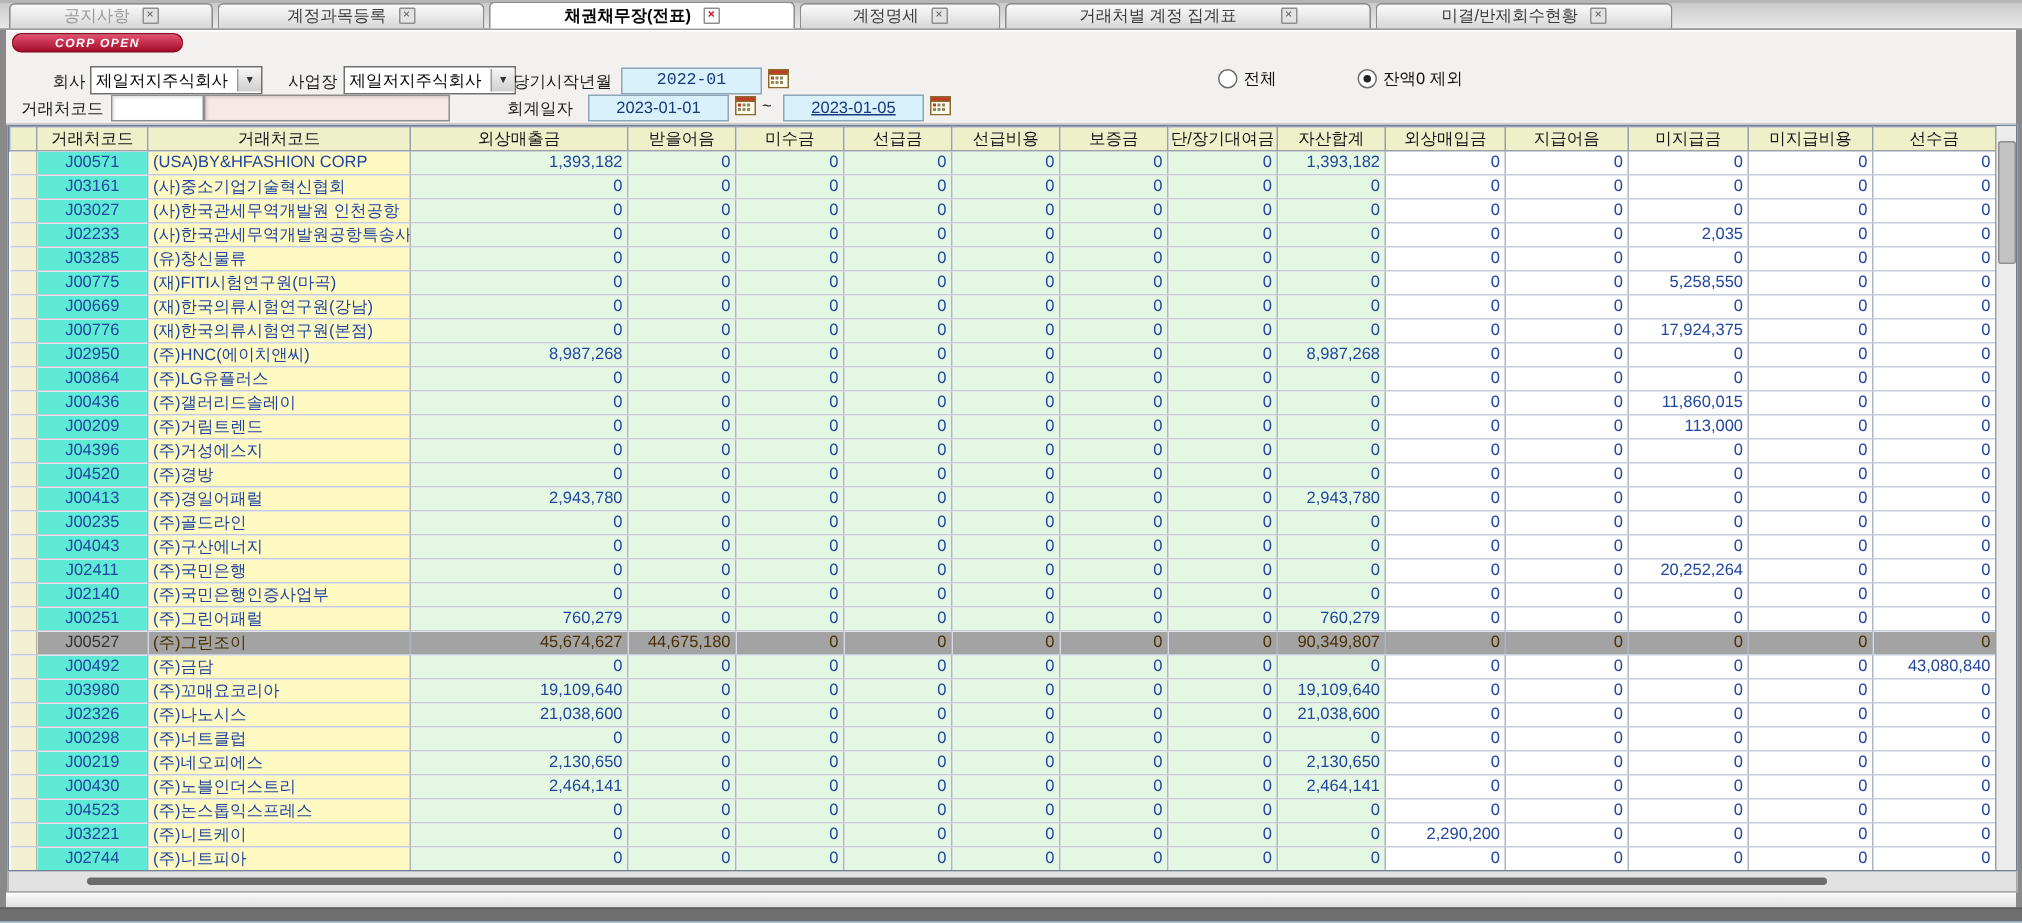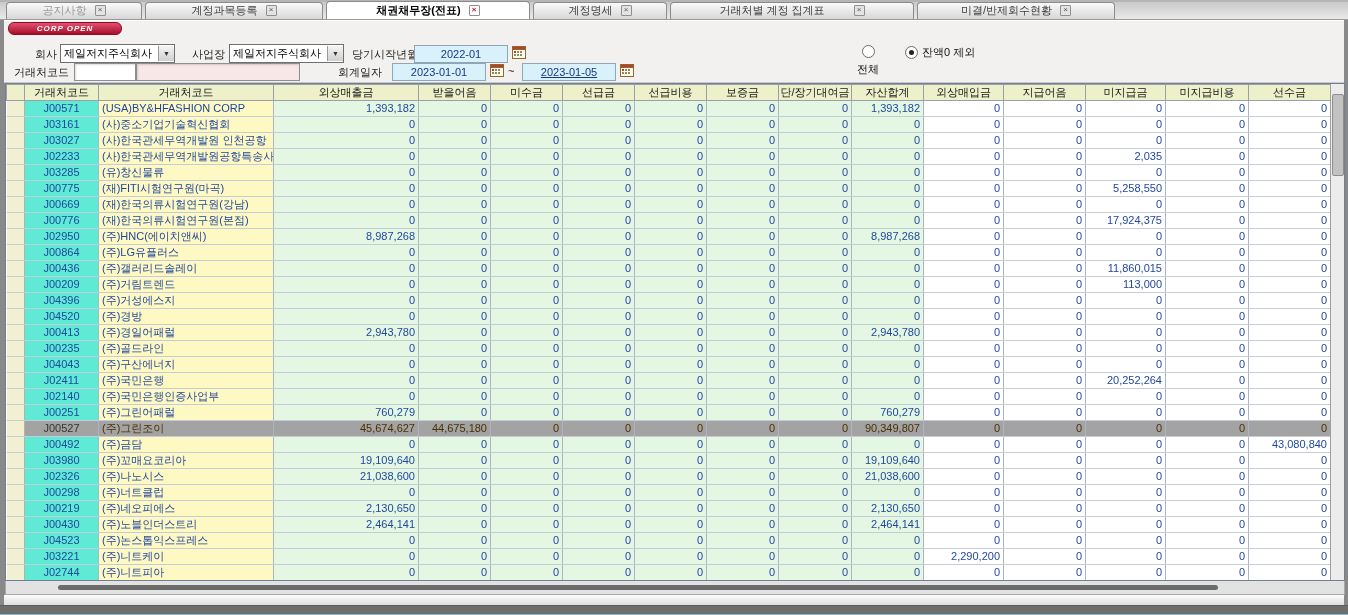--- a/index.html
+++ b/index.html
@@ -117,35 +117,35 @@
     <div class="flabel" style="left:31px;top:27px;">회사</div>
     <div class="combo" style="left:56px;top:24px;width:113px;">
       <span class="cv">제일저지주식회사</span>
       <span class="arr">▼</span>
     </div>
     <div class="flabel" style="left:188px;top:27px;">사업장</div>
     <div class="combo" style="left:225px;top:24px;width:113px;">
       <span class="cv">제일저지주식회사</span>
       <span class="arr">▼</span>
     </div>
-    <div class="flabel" style="left:348px;top:27px;">당기시작년월</div>
-    <div class="datebox" style="left:410px;top:25px;width:92px;">2022-01</div>
+    <div class="flabel" style="left:338px;top:27px;">당기시작년월</div>
+    <div class="datebox" style="left:410px;top:25px;width:92px;font-family:Liberation Mono, monospace;">2022-01</div>
     <span class="calicon" style="left:508px;top:25px;">
       <svg width="14" height="14" viewBox="0 0 14 14">
           <rect x="0.5" y="1.5" width="13" height="12" fill="#fffbe8" stroke="#8a6a30"></rect>
           <rect x="0.5" y="1.5" width="13" height="3" fill="#c23b22" stroke="#8a6a30"></rect>
           <rect x="2" y="6" width="2" height="2" fill="#c23b22"></rect>
           <rect x="5" y="6" width="2" height="2" fill="#8a8a6a"></rect>
           <rect x="8" y="6" width="2" height="2" fill="#8a8a6a"></rect>
           <rect x="2" y="9" width="2" height="2" fill="#8a8a6a"></rect>
           <rect x="5" y="9" width="2" height="2" fill="#8a8a6a"></rect>
           <rect x="8" y="9" width="2" height="2" fill="#8a8a6a"></rect>
         </svg>
     </span>
-    <div class="radio" style="left:853px;top:25px;flex-direction:column;">
+    <div class="radio" style="left:808px;top:25px;">
       <span class="rdot"></span>
       <span>전체</span>
     </div>
     <div class="radio" style="left:901px;top:25px;">
       <span class="rdot sel"></span>
       <span>잔액0 제외</span>
     </div>
 
     <div class="flabel" style="left:10px;top:45px;">거래처코드</div>
     <div class="txt" style="left:70px;top:43px;width:60px;"></div>

